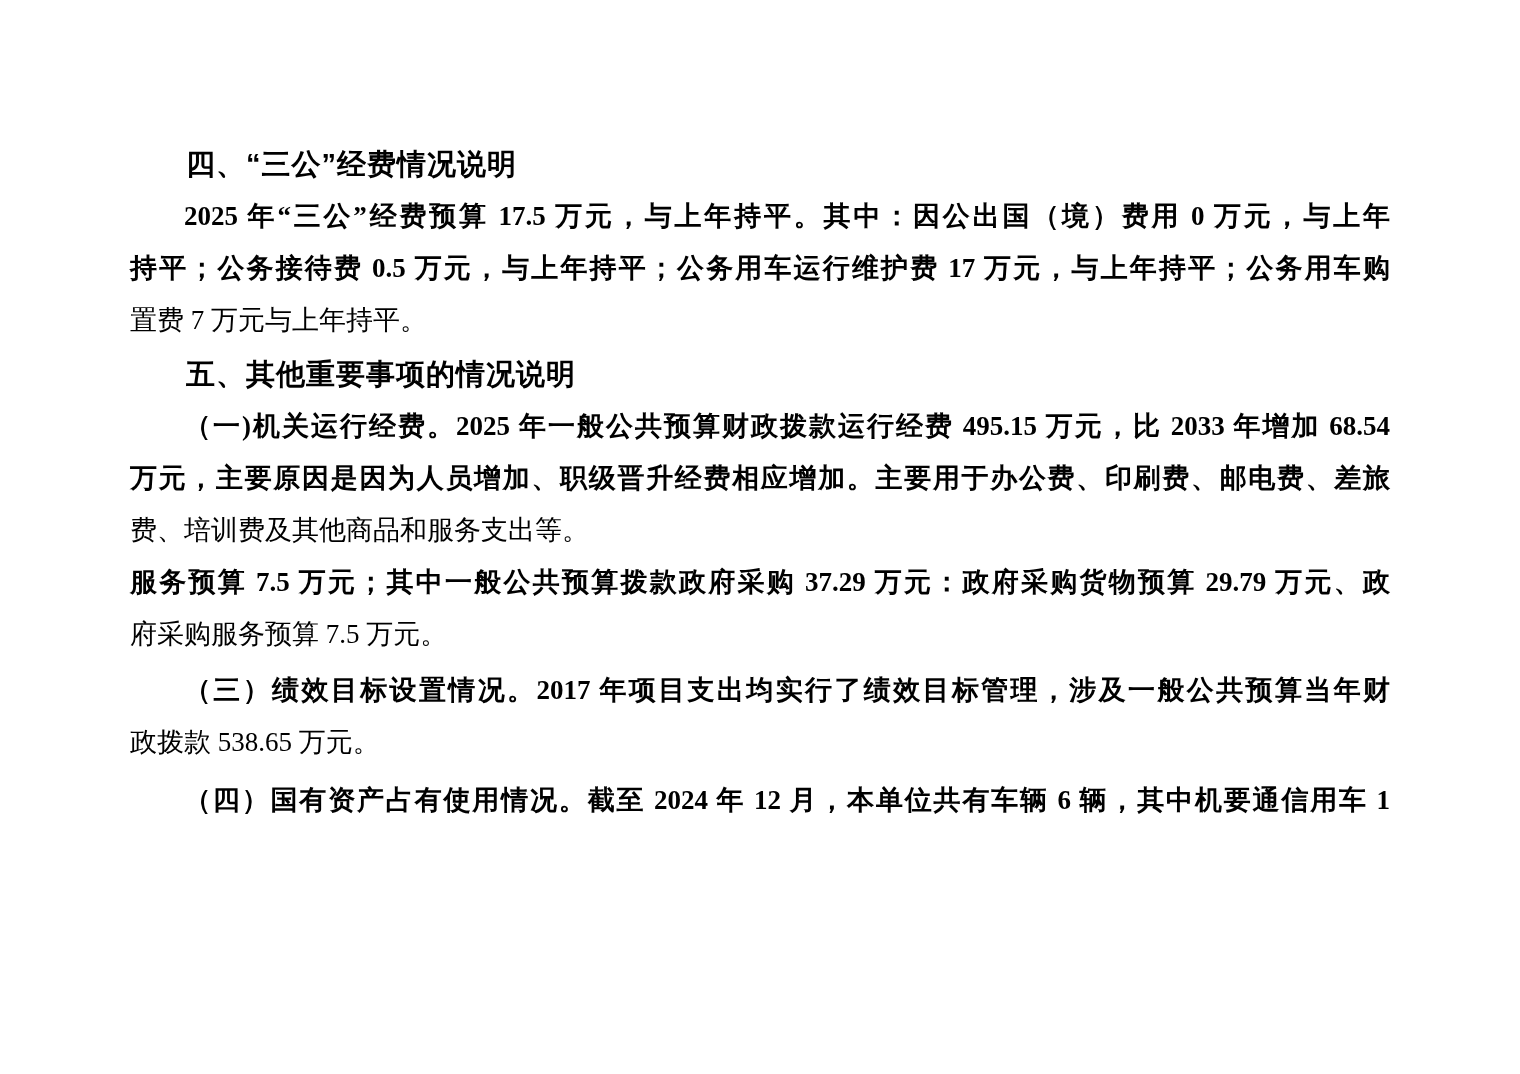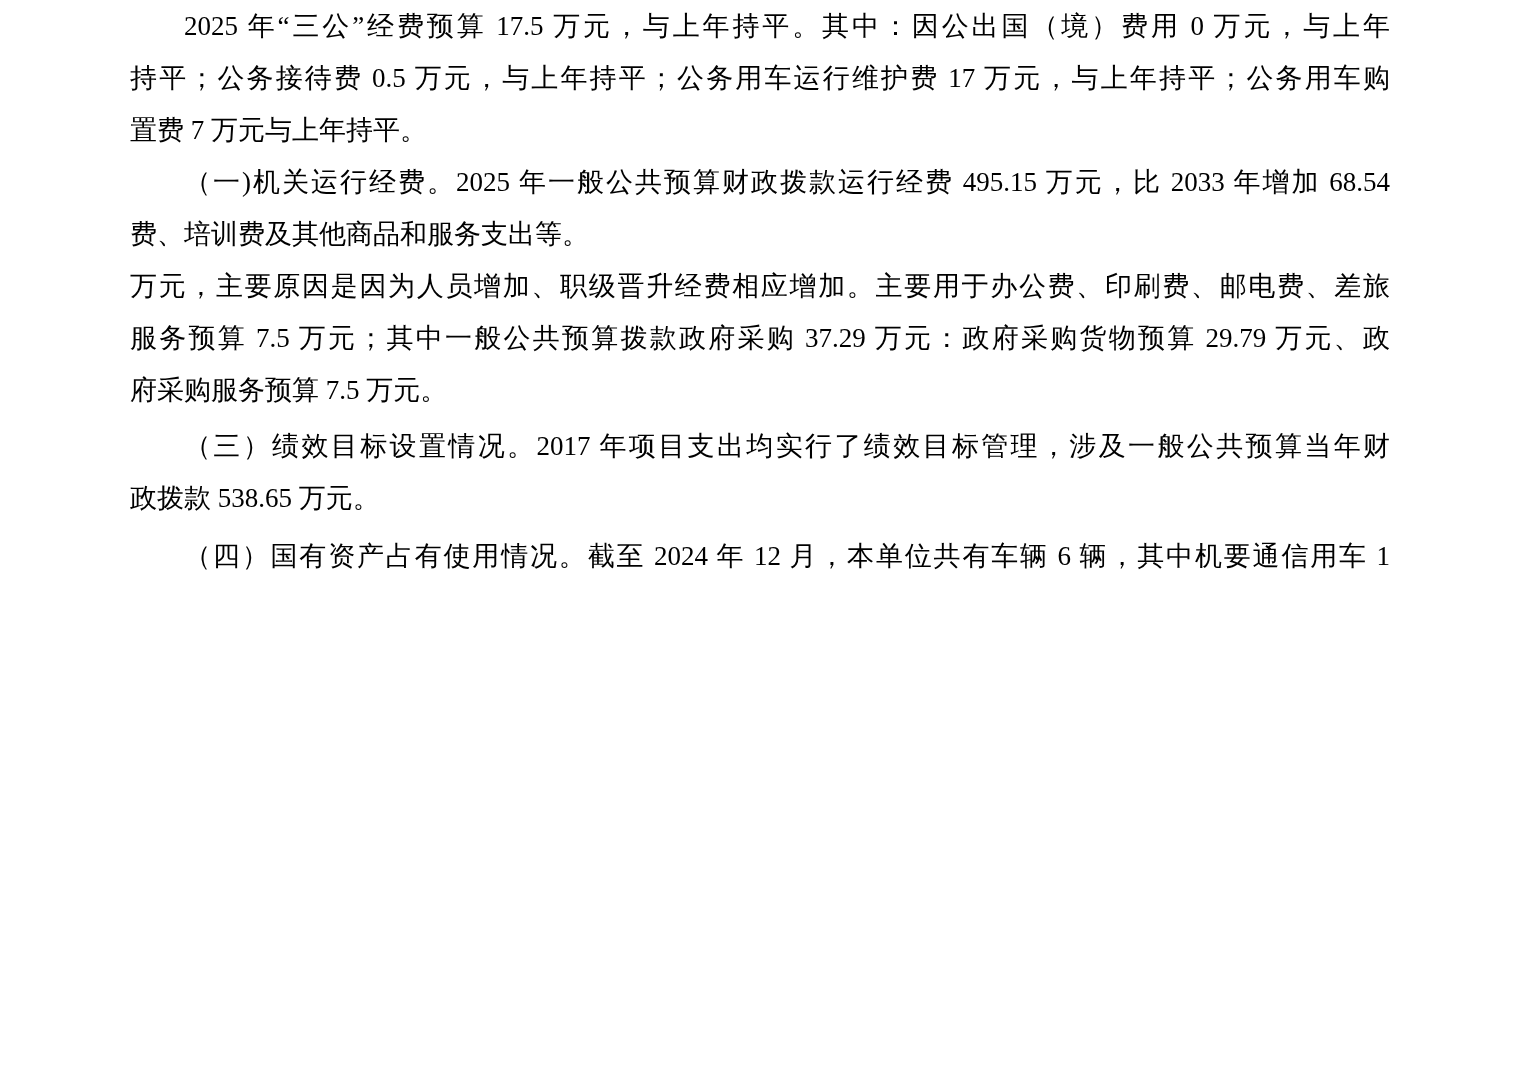--- a/index.html
+++ b/index.html
@@ -37,40 +37,43 @@
     height: 52px;
     line-height: 52px;
   }
   .line.indent {
     text-indent: 54px;
   }
   .line.full {
     text-align: justify;
     text-align-last: justify;
     text-justify: inter-character;
+    font-weight: bold;
   }
   
   .sec-0 { margin-top: 138px; }  
   .sec-1 { margin-top: 0; }
   .sec-2 { margin-top: 2px; }    
   .sec-3 { margin-top: 0; }
   .sec-4 { margin-top: 17px; }   
   .sec-5 { margin-top: 4px; }    
   .sec-6 { margin-top: 6px; }    
 </style>
 </head>
 <body>
 
 <div class="page">
   <div class="doc" id="doc-root">
+      <div class="heading sec-0">四、“三公”经费情况说明</div>
       <div class="line indent sec-1 full">2025 年“三公”经费预算 17.5 万元，与上年持平。其中：因公出国（境）费用 0 万元，与上年</div>
       <div class="line full">持平；公务接待费 0.5 万元，与上年持平；公务用车运行维护费 17 万元，与上年持平；公务用车购</div>
       <div class="line">置费 7 万元与上年持平。</div>
+      <div class="heading sec-2">五、其他重要事项的情况说明</div>
       <div class="line indent sec-3 full">（一)机关运行经费。2025 年一般公共预算财政拨款运行经费 495.15 万元，比 2033 年增加 68.54</div>
+      <div class="line full">万元，主要原因是因为人员增加、职级晋升经费相应增加。主要用于办公费、印刷费、邮电费、差旅</div>
       <div class="line">费、培训费及其他商品和服务支出等。</div>
-      <div class="line full">万元，主要原因是因为人员增加、职级晋升经费相应增加。主要用于办公费、印刷费、邮电费、差旅</div>
       <div class="line full">服务预算 7.5 万元；其中一般公共预算拨款政府采购 37.29 万元：政府采购货物预算 29.79 万元、政</div>
       <div class="line">府采购服务预算 7.5 万元。</div>
       <div class="line indent sec-5 full">（三）绩效目标设置情况。2017 年项目支出均实行了绩效目标管理，涉及一般公共预算当年财</div>
       <div class="line">政拨款 538.65 万元。</div>
       <div class="line indent sec-6 full">（四）国有资产占有使用情况。截至 2024 年 12 月，本单位共有车辆 6 辆，其中机要通信用车 1</div>
     </div>
 </div>
 
 </body></html>

